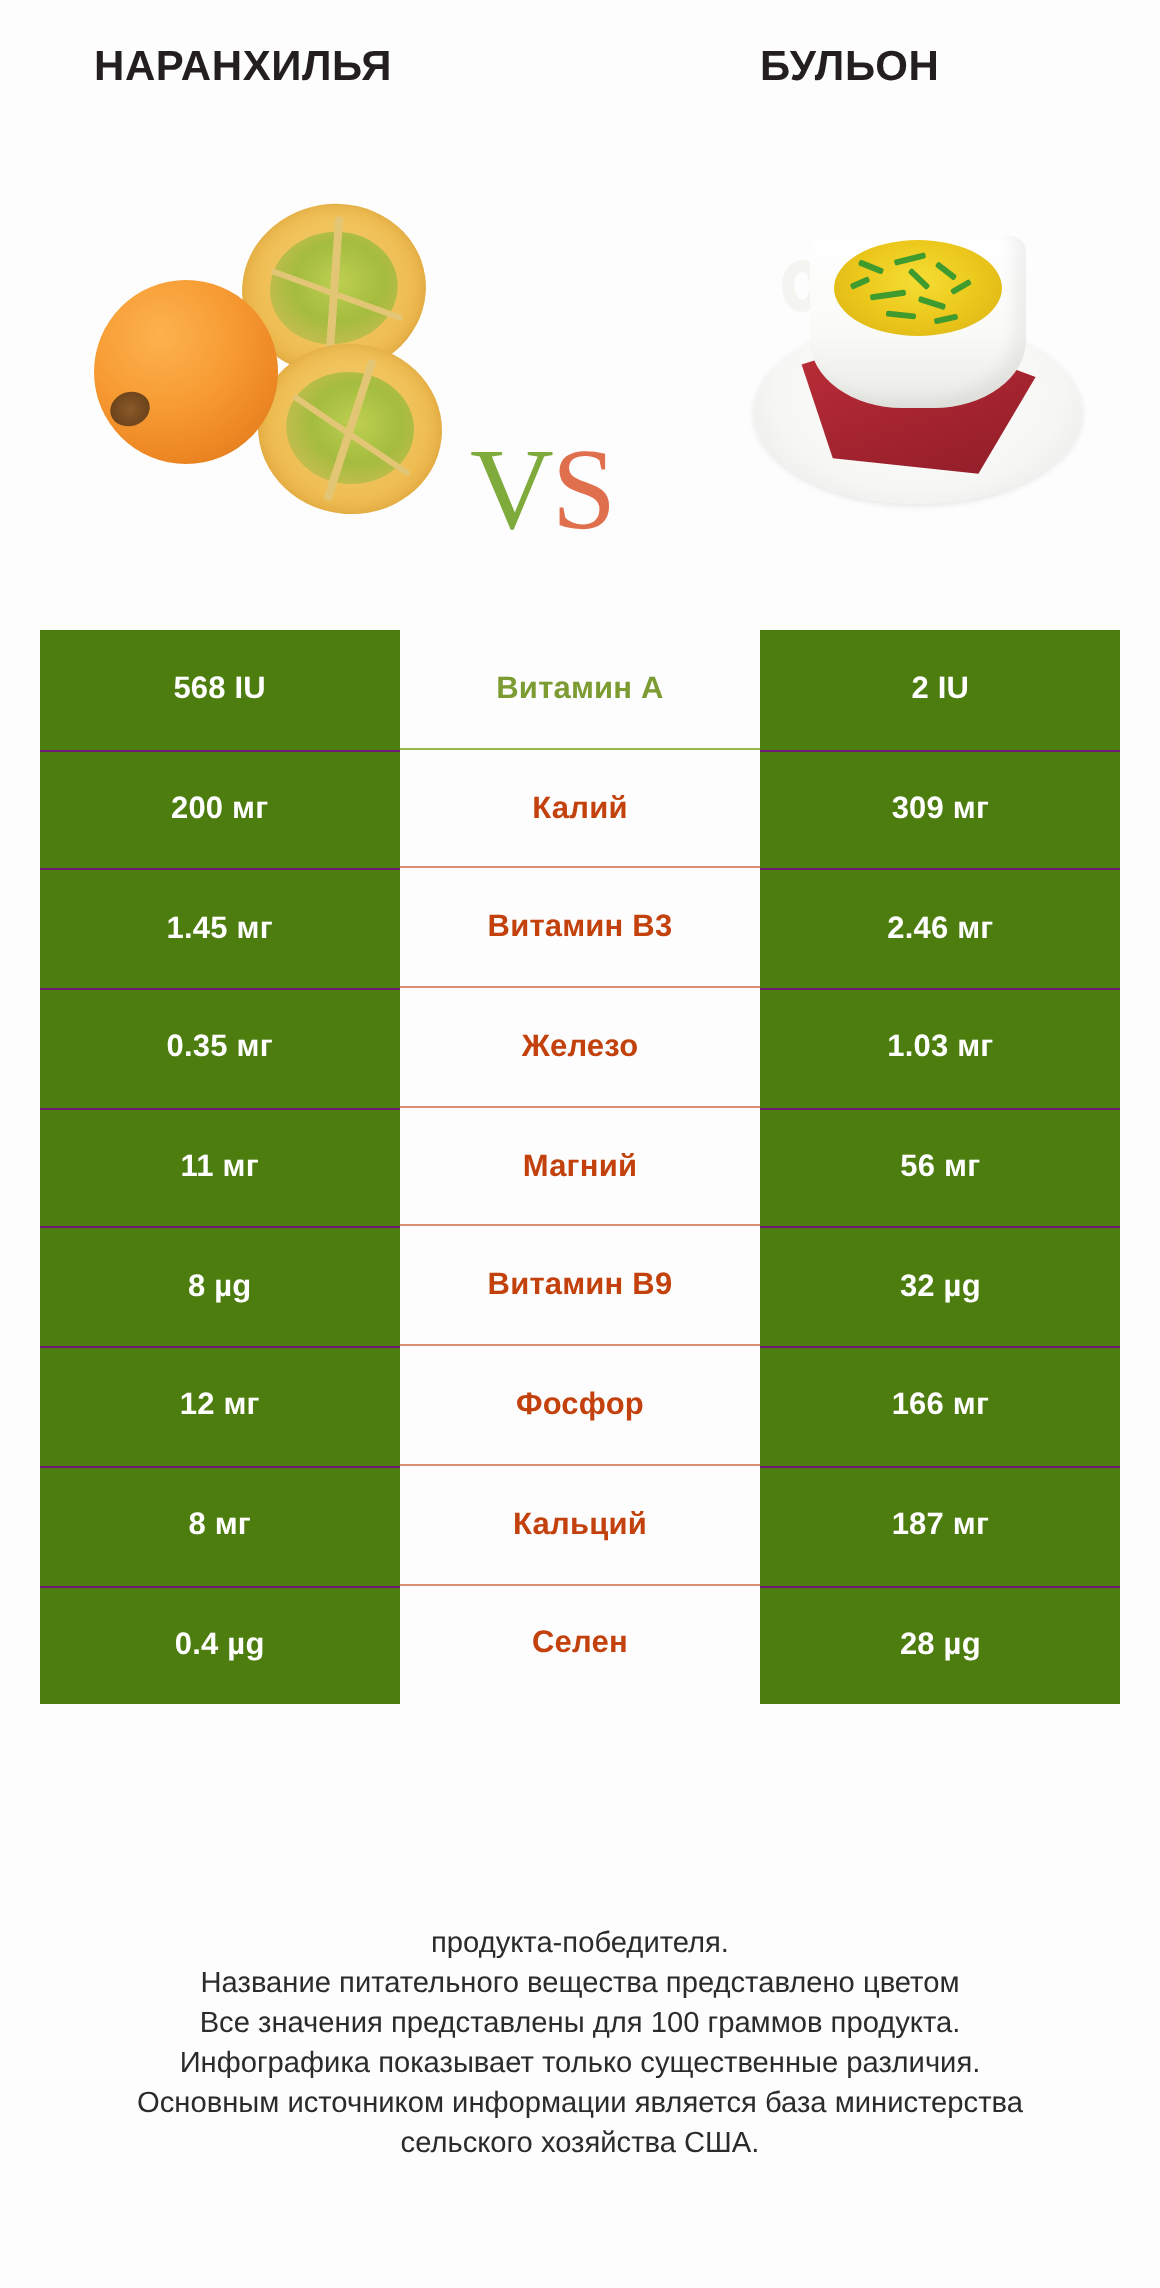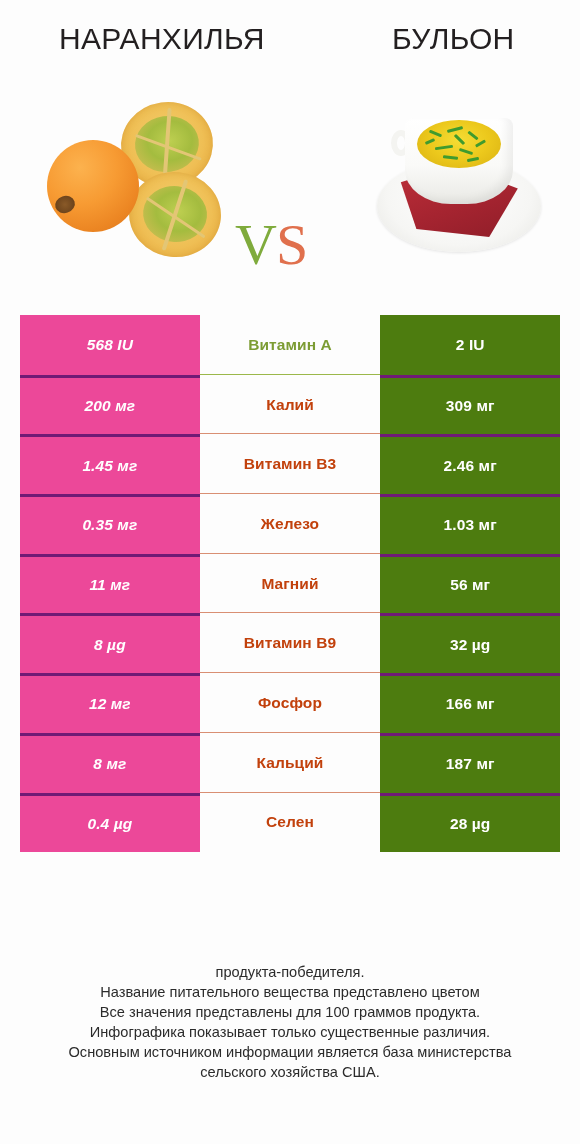--- a/index.html
+++ b/index.html
@@ -8,22 +8,22 @@
     background:#fdfdfd;
     font-family:"Liberation Sans", sans-serif;
     overflow:hidden;
   }
   .page { position:relative; width:580px; height:1144px; }
 
   
   .titles { position:absolute; top:22px; left:0; width:580px; height:42px; }
   .title {
     position:absolute; top:0;
-    font-size:30px; font-weight:400; color:#231f20;
-    letter-spacing:.3px; white-space:nowrap;margin-left:12px;
+    font-size:21px; font-weight:700; color:#231f20;
+    letter-spacing:.3px; white-space:nowrap;
   }
   .title-left  { left:47px; }
   .title-right { left:380px; }
 
   
   .hero { position:absolute; top:80px; left:3px; width:528px; height:205px;font-family:Liberation Serif, serif; }
 
   .vs {
     position:absolute; left:232px; top:136px;
     font-size:58px; font-weight:400; letter-spacing:-1px;
@@ -112,33 +112,33 @@
   .h9{left:50px;top:38px;width:12px;height:3px;transform:rotate(-12deg);}
   .h10{left:36px;top:18px;width:13px;height:3px;transform:rotate(44deg);}
 
   
   .table { position:absolute; left:20px; top:315px; width:540px; }
   .row { display:flex; width:540px; height:59.7px; }
   .cell {
     display:flex; align-items:center; justify-content:center;
     font-size:15.5px; font-weight:bold; letter-spacing:.1px;
   }
-  .cell-left  { width:181px; color:#ffffff; background:#ec4899;font-style:italic; }
+  .cell-left  { width:181px; color:#ffffff; background:#4d7c0f; }
   .cell-mid   { width:182px; background:#fdfdfd; position:relative; }
   .cell-right { width:181px; color:#ffffff; background:#4d7c0f; }
   .cell-mid .label { font-size:15.5px; font-weight:bold; letter-spacing:.1px; }
   .win-green  .label { color:#7c9c33; }
   .win-orange .label { color:#c2410c; }
   .cell-mid::after {
     content:""; position:absolute; left:0; right:0; bottom:0; height:1px;
   }
   .win-green.cell-mid::after  { background:#9bb84a; }
   .win-orange.cell-mid::after { background:#d98f73; }
   .row:last-child .cell-mid::after { background:transparent; }
-  .row + .row .cell-left, .row + .row .cell-right { border-top:3px solid #701a75; }
+  .row + .row .cell-left, .row + .row .cell-right { border-top:1px solid #701a75; }
 
   
   .footer {
     position:absolute; left:0; top:962px; width:580px;
     text-align:center; color:#2b2b2b;
     font-size:14.6px; line-height:20px;
   }
   .footer div { white-space:nowrap; }
 </style>
 </head>

